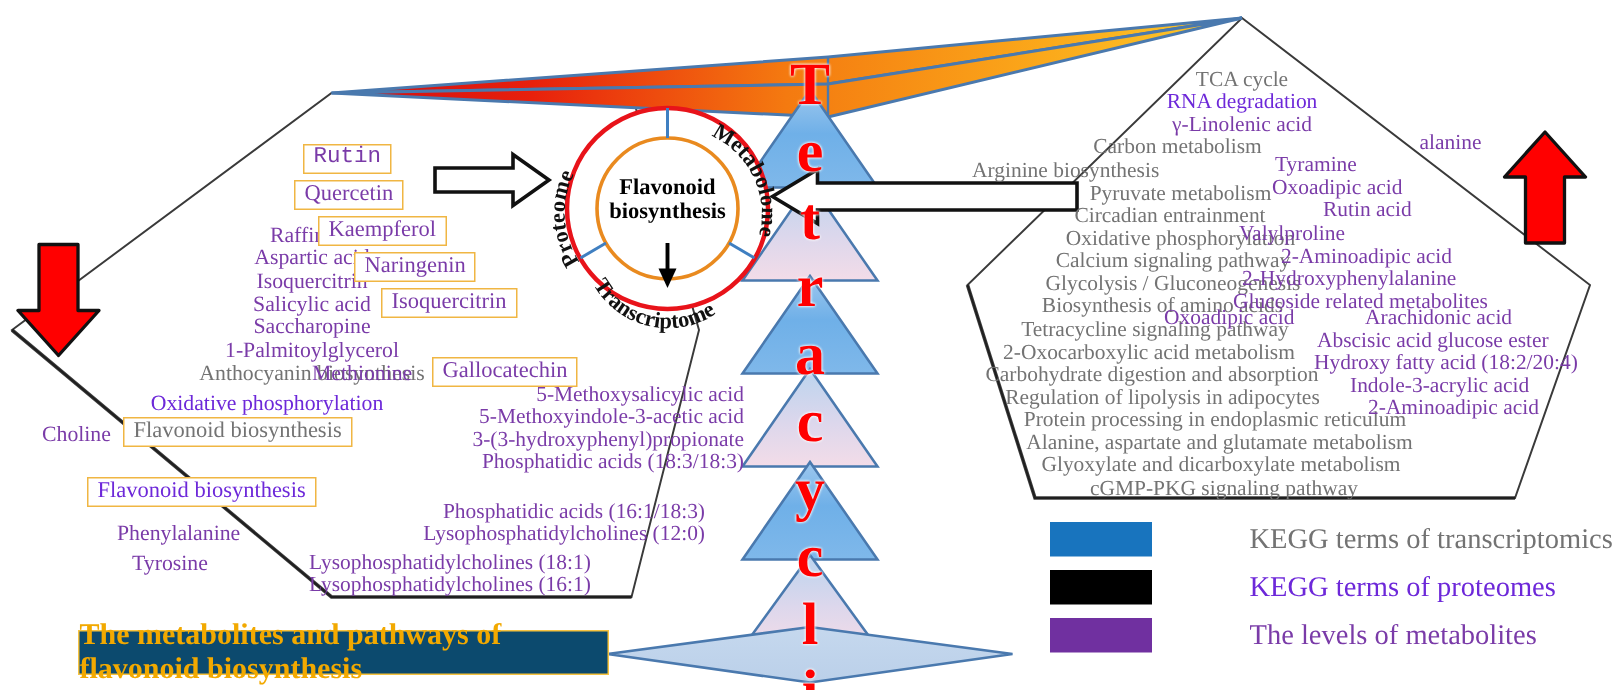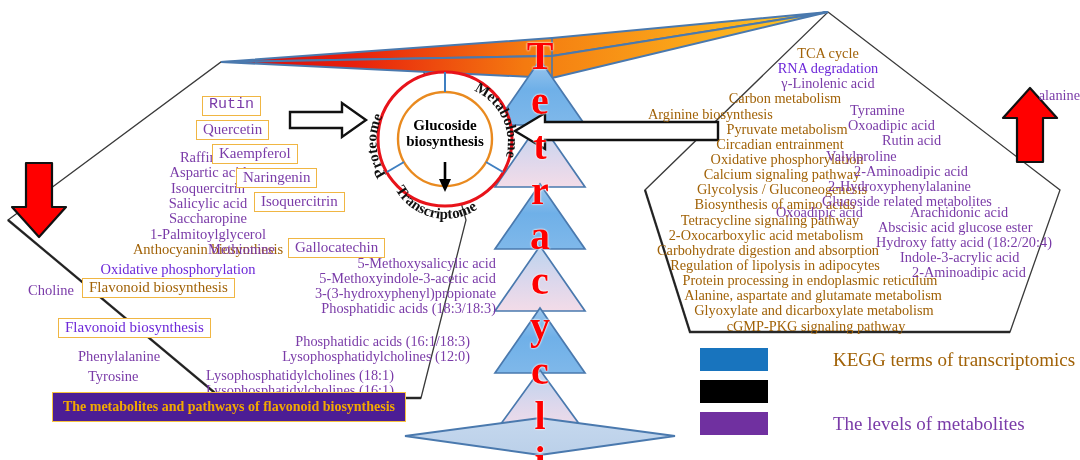--- a/index.html
+++ b/index.html
@@ -5,21 +5,21 @@
   html,body{margin:0;padding:0;background:#ffffff;}
   body{width:1080px;height:460px;position:relative;overflow:hidden;
        font-family:"Liberation Serif", serif;}
   #stage{position:absolute;left:0;top:0;width:1080px;height:460px;}
 
   .svglayer{position:absolute;left:0;top:0;width:1080px;height:460px;}
 
   
   .cluster{position:absolute;}
   .line{white-space:nowrap;line-height:1.06;}
-  .tx-blue{color:#a16207;}
+  .tx-blue{color:#737373;}
   .tx-black{color:#6d28d9;}
   .tx-purple{color:#7A3BA8;}
 
   .boxed{display:inline-block;border:1.6px solid #F0B643;padding:0px 6px 1px 6px;
          background:#ffffff;line-height:1.1;}
 
   
   #left-col-a{left:88px;top:150px;width:240px;text-align:center;font-size:14.5px;}
   #left-boxes{left:196px;top:96px;width:200px;font-size:15px;}
   #left-boxes .bx{display:block;margin-bottom:4.5px;}
@@ -30,23 +30,23 @@
 
   
   #tetra{position:absolute;left:519px;top:172px;width:42px;height:262px;
          color:#FF0000;font-weight:bold;font-size:40px;letter-spacing:0px;
          font-family:"Liberation Serif", serif;
          writing-mode:vertical-rl; text-orientation:upright;
          display:flex;align-items:center;justify-content:center;
          text-shadow:0 0 2px #fff,0 0 2px #fff;}
 
   
-  #caption{position:absolute;left:52px;top:392px;width:352px;height:28px;
+  #caption{position:absolute;left:52px;top:420px;width:352px;height:28px;
            border:1.8px solid #F7C33F;display:flex;align-items:center;justify-content:center;
-           color:#F2A900;font-weight:bold;font-size:14px;background:#4c1d95;}
+           color:#F2A900;font-weight:bold;font-size:20px;background:#0c4a6e;}
 
   
   #legend{position:absolute;left:700px;top:348px;width:380px;}
   .lg-row{display:flex;align-items:center;margin-bottom:9px;gap:47px;}
   .lg-sw{width:68px;height:23px;margin-right:18px;}
   .lg-lb{font-size:19px;}
   #cc-title{position:absolute;left:383px;top:118px;width:124px;text-align:center;
             font-weight:bold;font-size:15px;color:#000;line-height:1.04;}
 </style>
 </head>
@@ -134,21 +134,21 @@
     <g>
       <polygon points="290,112 342,112 342,103 366,120 342,137 342,128 290,128" fill="#ffffff" stroke="#111" stroke-width="2.4" stroke-linejoin="miter"></polygon>
     </g>
 
     <g>
       <polygon points="718,122 545,122 545,113 515,131 545,149 545,140 718,140" fill="#ffffff" stroke="#111" stroke-width="2.4" stroke-linejoin="miter"></polygon>
     </g>
   </svg>
 
   <div id="cc-title">
-    <div>Glucoside</div>
+    <div>Flavonoid</div>
     <div>biosynthesis</div>
   </div>
 
   <div class="cluster" id="left-col-a">
     <div class="line tx-purple">Raffinose</div>
     <div class="line tx-purple">Aspartic acid</div>
     <div class="line tx-purple">Isoquercitrin</div>
     <div class="line tx-purple">Salicylic acid</div>
     <div class="line tx-purple">Saccharopine</div>
     <div class="line tx-purple">1-Palmitoylglycerol</div>
@@ -224,21 +224,21 @@
     <div class="line tx-blue" style="text-align:center;padding-right:124px;">2-Oxocarboxylic acid metabolism</div>
     <div class="line tx-blue" style="text-align:center;padding-right:120px;">Carbohydrate digestion and absorption</div>
     <div class="line tx-blue" style="text-align:center;padding-right:106px;">Regulation of lipolysis in adipocytes</div>
     <div class="line tx-blue" style="text-align:center;padding-right:36px;">Protein processing in endoplasmic reticulum</div>
     <div class="line tx-blue" style="text-align:center;padding-right:30px;">Alanine, aspartate and glutamate metabolism</div>
     <div class="line tx-blue" style="text-align:center;padding-right:28px;">Glyoxylate and dicarboxylate metabolism</div>
     <div class="line tx-blue" style="text-align:center;padding-right:24px;">cGMP-PKG signaling pathway</div>
   </div>
 
   <div class="cluster" id="right-purple">
-    <div class="line tx-purple" style="text-align:right;padding-left:14px;">alanine</div>
+    <div class="line tx-purple" style="text-align:center;padding-left:14px;">alanine</div>
     <div class="line tx-purple" style="text-align:left;padding-left:10px;">Tyramine</div>
     <div class="line tx-purple" style="text-align:left;padding-left:8px;">Oxoadipic acid</div>
     <div class="line tx-purple" style="text-align:left;padding-left:42px;">Rutin acid</div>
     <div class="line tx-purple" style="text-align:left;padding-left:-6px;margin-left:-14px;">Valylproline</div>
     <div class="line tx-purple" style="text-align:left;padding-left:14px;">2-Aminoadipic acid</div>
     <div class="line tx-purple" style="text-align:left;margin-left:-12px;">2-Hydroxyphenylalanine</div>
     <div class="line tx-purple" style="text-align:left;margin-left:-18px;">Glucoside related metabolites</div>
   </div>
 
   <div class="cluster" style="left:776px;top:204px;font-size:14.3px;">
@@ -264,20 +264,21 @@
 
   <div id="caption">The metabolites and pathways of flavonoid biosynthesis</div>
 
   <div id="legend">
     <div class="lg-row">
       <div class="lg-sw" style="background:#1874BE;"></div>
       <div class="lg-lb tx-blue">KEGG terms of transcriptomics</div>
     </div>
     <div class="lg-row">
       <div class="lg-sw" style="background:#000000;"></div>
+      <div class="lg-lb tx-black">KEGG terms of proteomes</div>
     </div>
     <div class="lg-row">
       <div class="lg-sw" style="background:#7030A0;"></div>
       <div class="lg-lb tx-purple">The levels of metabolites</div>
     </div>
   </div>
 
 </div>
 
 </body></html>

